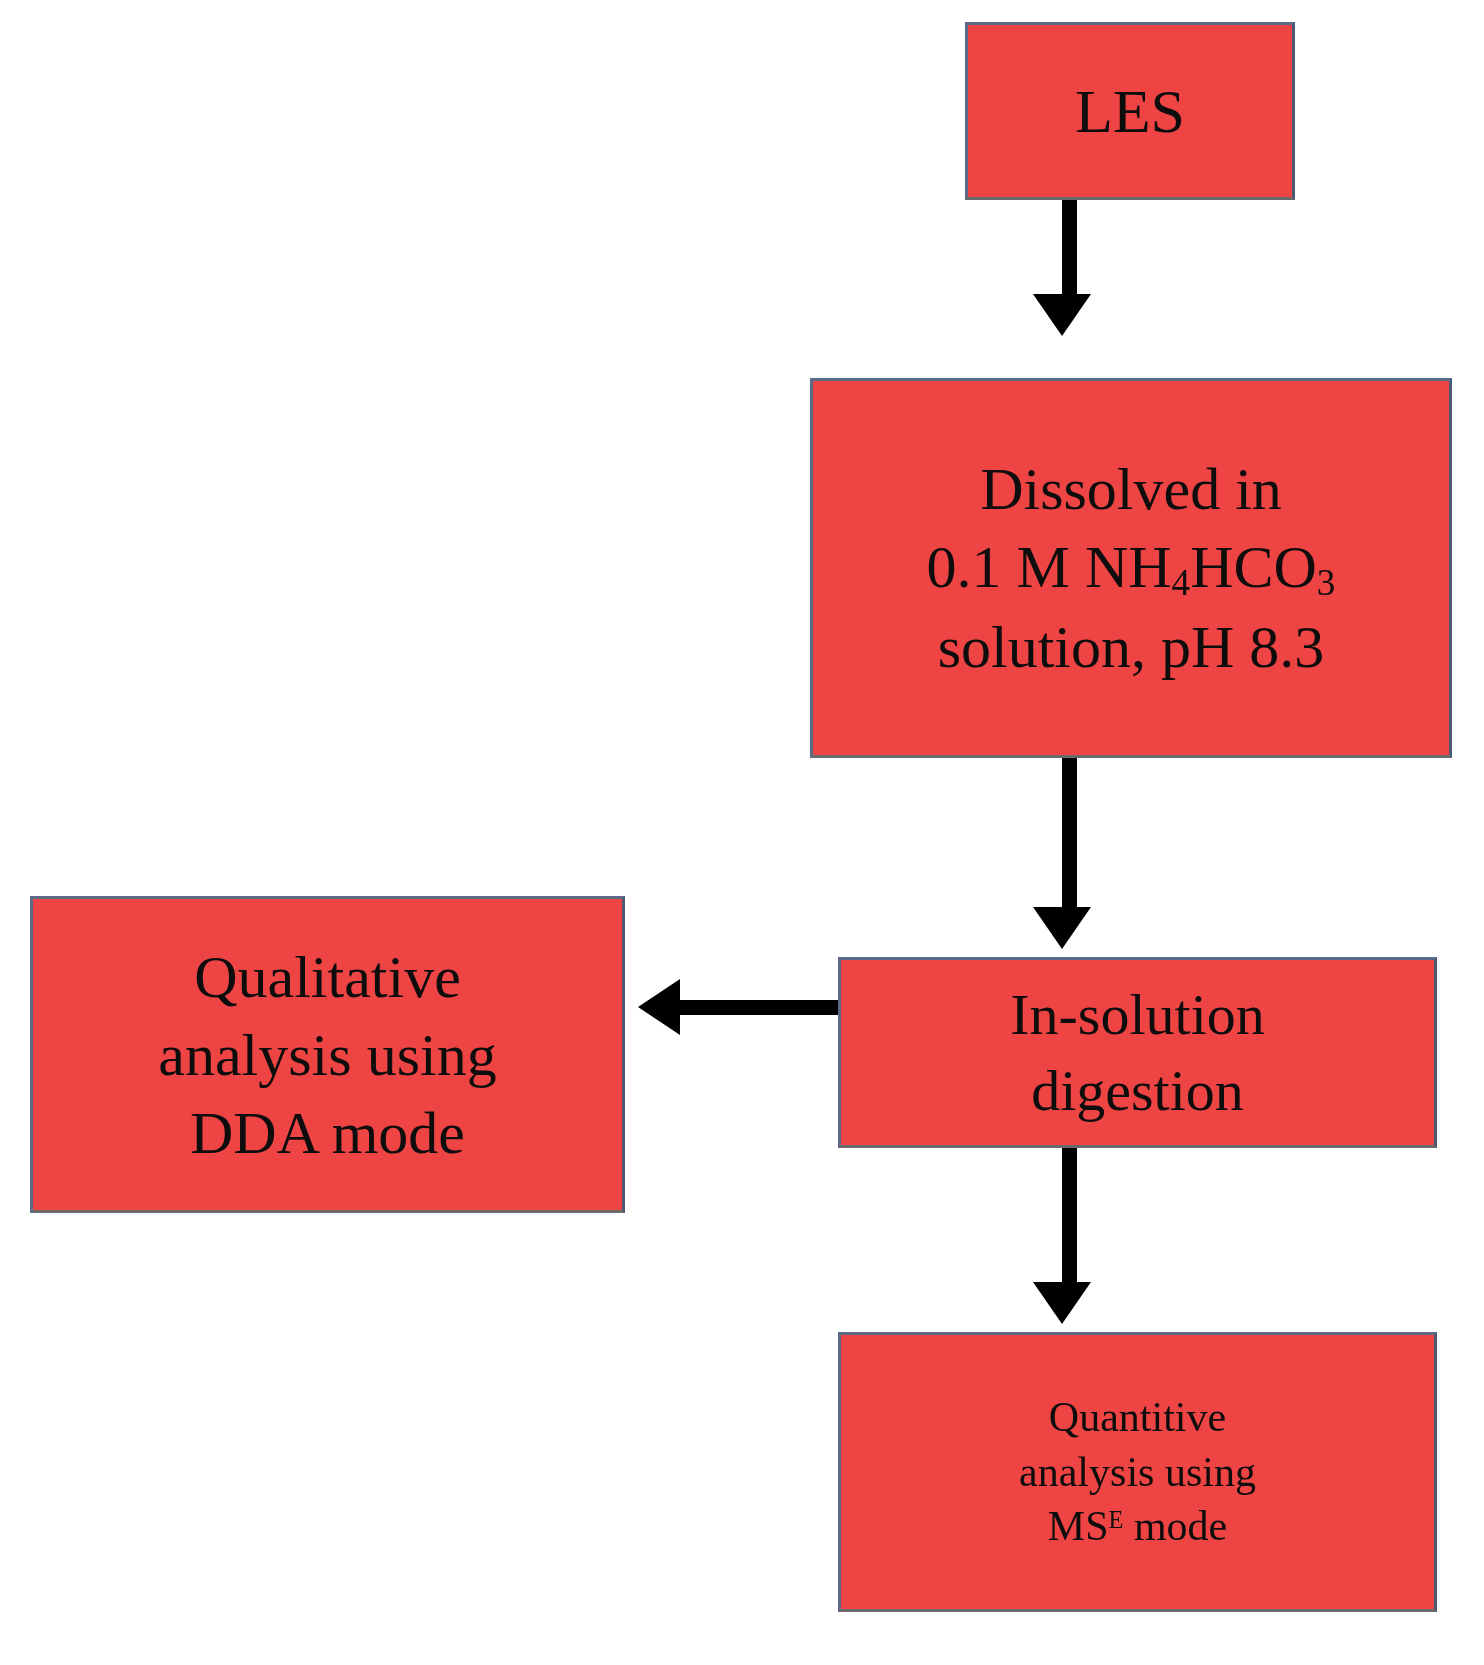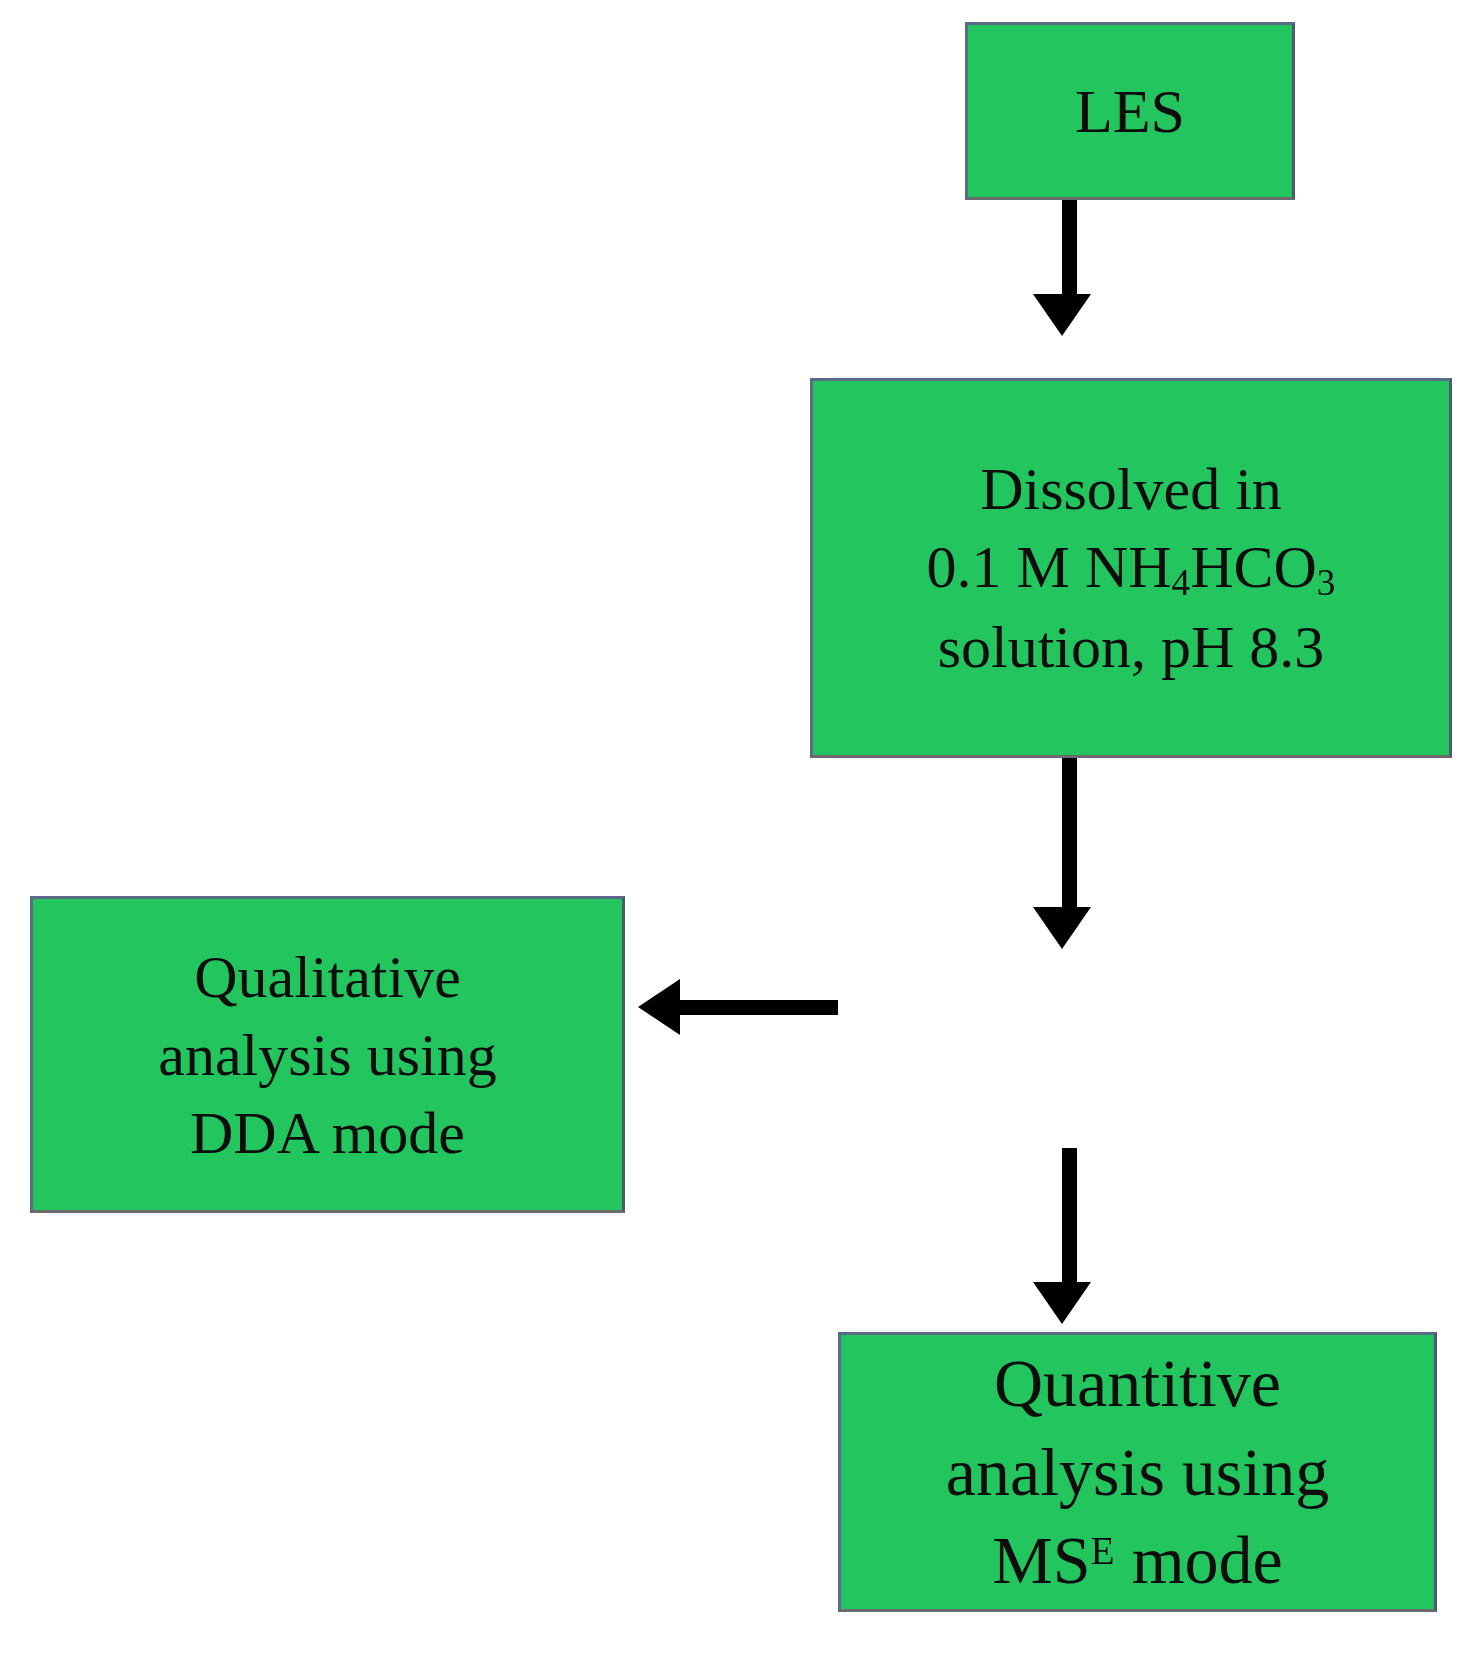--- a/index.html
+++ b/index.html
@@ -11,21 +11,21 @@
     position: relative;
     width: 1484px;
     height: 1665px;
     background: #ffffff;
     font-family: "Liberation Serif", "DejaVu Serif", serif;
     overflow: hidden;
   }
   .node {
     position: absolute;
     box-sizing: border-box;
-    background: #22c55e;
+    background: #ef4444;
     border: 3px solid #5b6a86;
     border-right-color: #4d5a73;
     border-bottom-color: #6b6b6b;
     display: flex;
     align-items: center;
     justify-content: center;
     text-align: center;
   }
   .node-label {
     color: #0d0d0d;
@@ -36,21 +36,21 @@
   #node-les              { left: 965px;  top: 22px;   width: 330px; height: 178px; }
   #node-les .node-label  { font-size: 62px; }
 
   #node-dissolved             { left: 810px;  top: 378px;  width: 642px; height: 380px; }
   #node-dissolved .node-label { font-size: 60px; }
 
   #node-digestion             { left: 838px;  top: 957px;  width: 599px; height: 191px; }
   #node-digestion .node-label { font-size: 58px; }
 
   #node-quantitative             { left: 838px;  top: 1332px; width: 599px; height: 280px; }
-  #node-quantitative .node-label { font-size: 68px; }
+  #node-quantitative .node-label { font-size: 42px; }
 
   #node-qualitative             { left: 30px;   top: 896px;  width: 595px; height: 317px; justify-content: center; }
   #node-qualitative .node-label { font-size: 60px; }
 
   sub { font-size: 0.62em; vertical-align: -0.22em; }
   sup { font-size: 0.58em; vertical-align: 0.48em; }
 
   
   .arrow-v-shaft {
     position: absolute;
@@ -105,20 +105,24 @@
   <div class="arrow-v-shaft" id="conn1-shaft"></div>
   <div class="arrow-v-head" id="conn1-head"></div>
 
   <div class="node" id="node-dissolved">
     <div class="node-label"><span>Dissolved  in</span><br><span>0.1 M NH</span><sub>4</sub><span>HCO</span><sub>3</sub><br><span>solution, pH 8.3</span></div>
   </div>
 
   <div class="arrow-v-shaft" id="conn2-shaft"></div>
   <div class="arrow-v-head" id="conn2-head"></div>
 
+  <div class="node" id="node-digestion">
+    <div class="node-label">In-solution
+digestion</div>
+  </div>
 
   <div class="arrow-h-shaft" id="conn4-shaft"></div>
   <div class="arrow-h-head" id="conn4-head"></div>
 
   <div class="node" id="node-qualitative">
     <div class="node-label">Qualitative
 analysis using
 DDA mode</div>
   </div>
 

